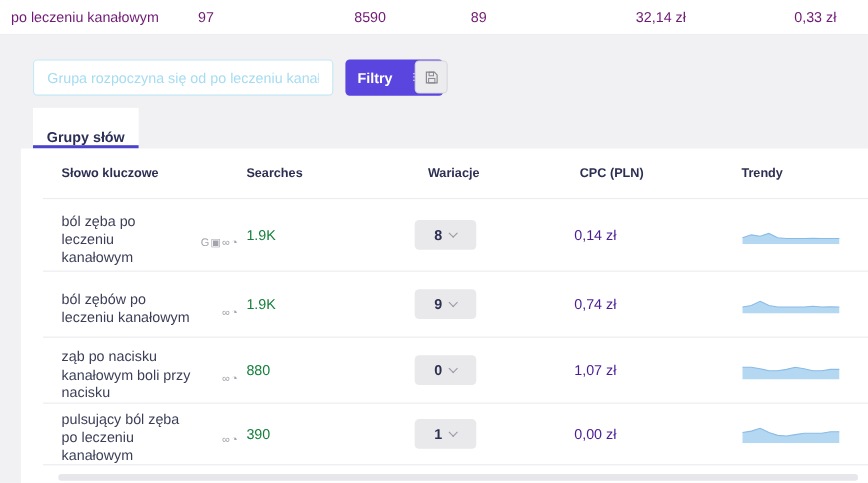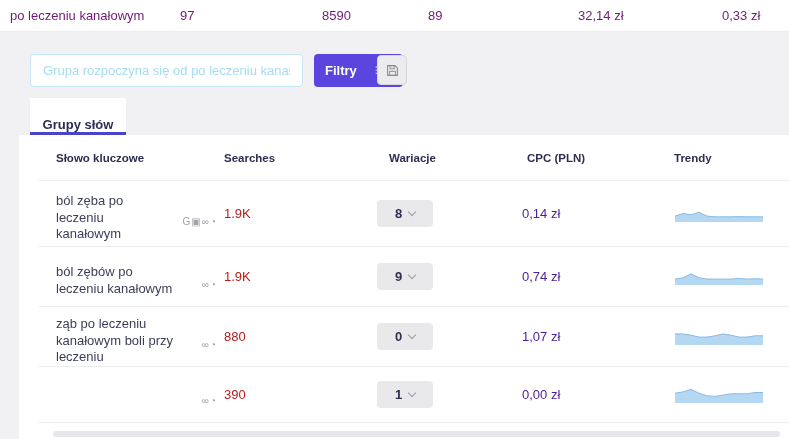--- a/index.html
+++ b/index.html
@@ -44,21 +44,21 @@
   .t-head span{font-size:11.5px;font-weight:700;color:#2c2f52;}
   .h1{padding-left:17px;} .h3{padding-left:20px;} .h4{padding-left:18px;} .h5{padding-left:5px;}
   .r1{height:66px;} .r2{height:60px;} .r3{height:60px;} .r4{height:56px;}
   .kw-cell{display:flex;align-items:center;padding:9px 8px 0 17px;box-sizing:border-box;}
   .r4 .kw-cell{padding-top:6px;}
   .kw-text{font-size:13px;color:#3b3e57;line-height:1.28;}
   .kw-narrow .kw-text{width:100px;}
   .kw-wide .kw-text{width:125px;}
   .serp-icons{margin-left:auto;padding-top:3px;white-space:nowrap;}
   .serp-icon{color:#a3a3ad;font-size:10px;margin-left:1px;}
-  .num-cell{align-self:center;font-size:13px;color:#b91c1c;}
+  .num-cell{align-self:center;font-size:13px;color:#15803d;}
   .war-cell{align-self:center;}
   .pill{
     margin-left:8px;width:56px;height:27px;background:#e9e9ec;border-radius:4px;border:none;
     display:flex;align-items:center;justify-content:center;gap:7px;cursor:pointer;
     font-family:"Liberation Sans",sans-serif;
   }
   .pill .val{font-size:13px;font-weight:600;color:#2d3050;}
   .chev{width:5px;height:5px;border-right:1.5px solid #9a9aa4;border-bottom:1.5px solid #9a9aa4;transform:rotate(45deg);margin-top:-3px;}
   .cpc-cell{align-self:center;padding-left:13px;font-size:13px;color:#4c1d95;}
   .trend-cell{align-self:center;padding-left:5px;}
@@ -142,41 +142,42 @@
       <div class="trend-cell">
         <svg class="spark" width="90" height="17">
             <polygon points="1.0,11.1 9.0,9.8 17.0,5.9 25.0,9.8 33.0,11.1 41.0,11.1 49.0,11.1 57.0,11.1 65.0,10.4 73.0,11.1 81.0,10.8 89.0,11.1 89,17 1,17" fill="#b5d8f2"></polygon>
             <polyline points="1.0,11.1 9.0,9.8 17.0,5.9 25.0,9.8 33.0,11.1 41.0,11.1 49.0,11.1 57.0,11.1 65.0,10.4 73.0,11.1 81.0,10.8 89.0,11.1" fill="none" stroke="#8abbe6" stroke-width="1"></polyline>
           </svg>
       </div>
     </div>
 
     <div class="t-row r3 kw-wide">
       <div class="kw-cell">
-        <span class="kw-text">ząb po leczeniu kanałowym boli przy leczeniu</span>
+        <span class="kw-text">ząb po nacisku kanałowym boli przy nacisku</span>
         <span class="serp-icons"><span class="serp-icon">∞</span><span class="serp-icon">◔</span></span>
       </div>
       <div class="num-cell">880</div>
       <div class="war-cell">
         <button class="pill">
           <span class="val">0</span>
           <span class="chev"></span>
         </button>
       </div>
       <div class="cpc-cell">1,07 zł</div>
       <div class="trend-cell">
         <svg class="spark" width="90" height="17">
             <polygon points="1.0,5.9 9.0,5.9 17.0,7.2 25.0,9.1 33.0,9.1 41.0,7.8 49.0,5.9 57.0,7.2 65.0,9.1 73.0,9.1 81.0,7.8 89.0,7.8 89,17 1,17" fill="#b5d8f2"></polygon>
             <polyline points="1.0,5.9 9.0,5.9 17.0,7.2 25.0,9.1 33.0,9.1 41.0,7.8 49.0,5.9 57.0,7.2 65.0,9.1 73.0,9.1 81.0,7.8 89.0,7.8" fill="none" stroke="#8abbe6" stroke-width="1"></polyline>
           </svg>
       </div>
     </div>
 
     <div class="t-row r4 kw-wide">
       <div class="kw-cell">
+        <span class="kw-text">pulsujący ból zęba po leczeniu kanałowym</span>
         <span class="serp-icons"><span class="serp-icon">∞</span><span class="serp-icon">◔</span></span>
       </div>
       <div class="num-cell">390</div>
       <div class="war-cell">
         <button class="pill">
           <span class="val">1</span>
           <span class="chev"></span>
         </button>
       </div>
       <div class="cpc-cell">0,00 zł</div>

